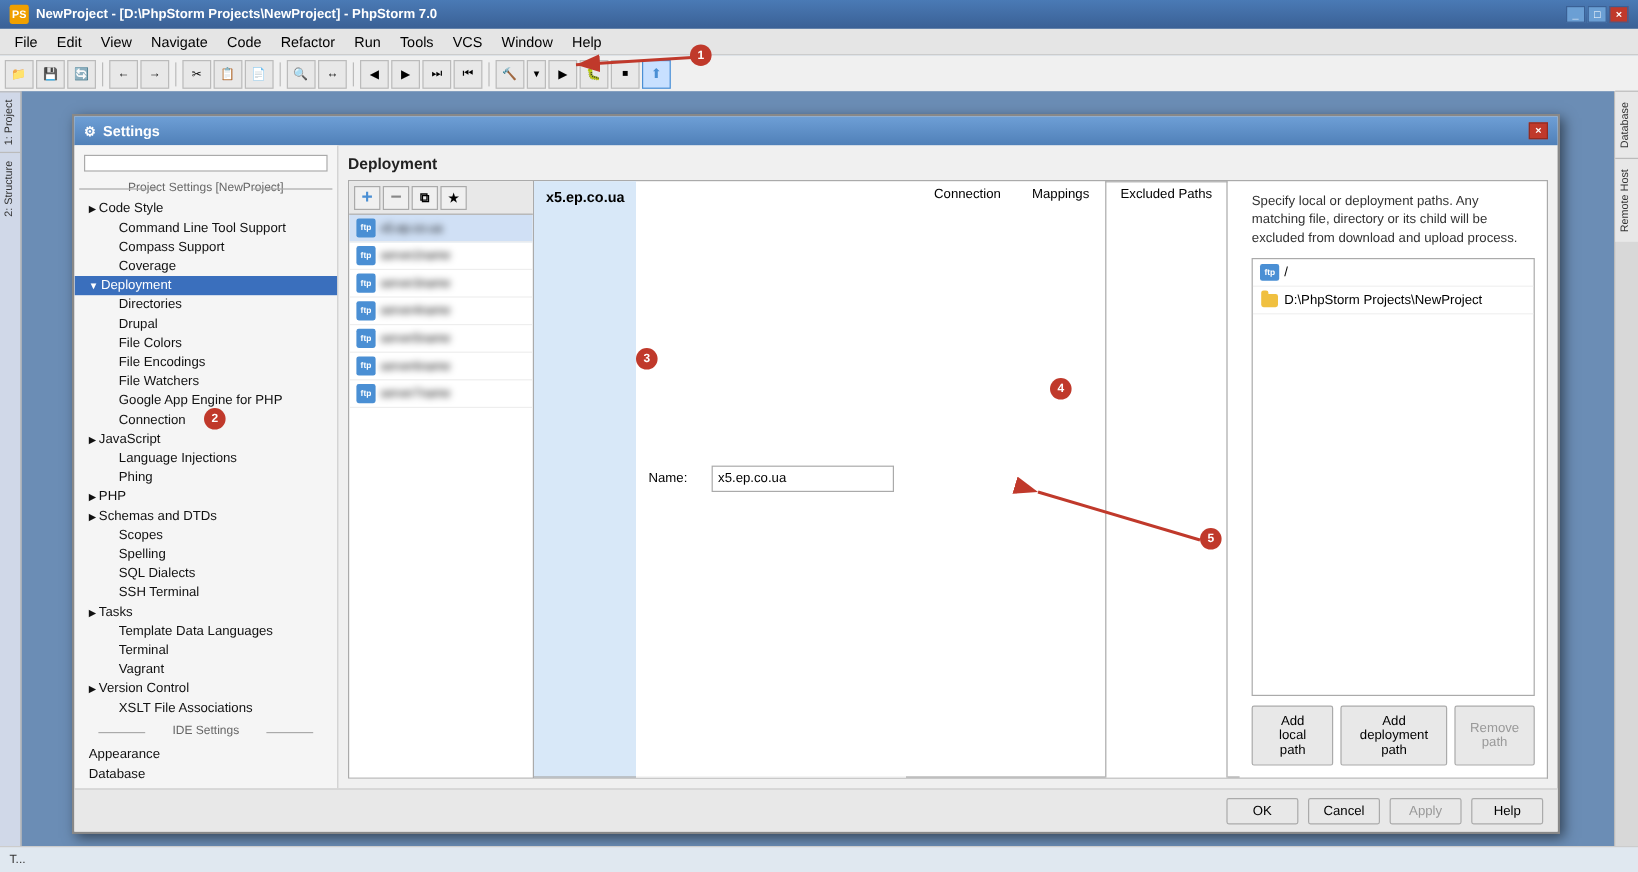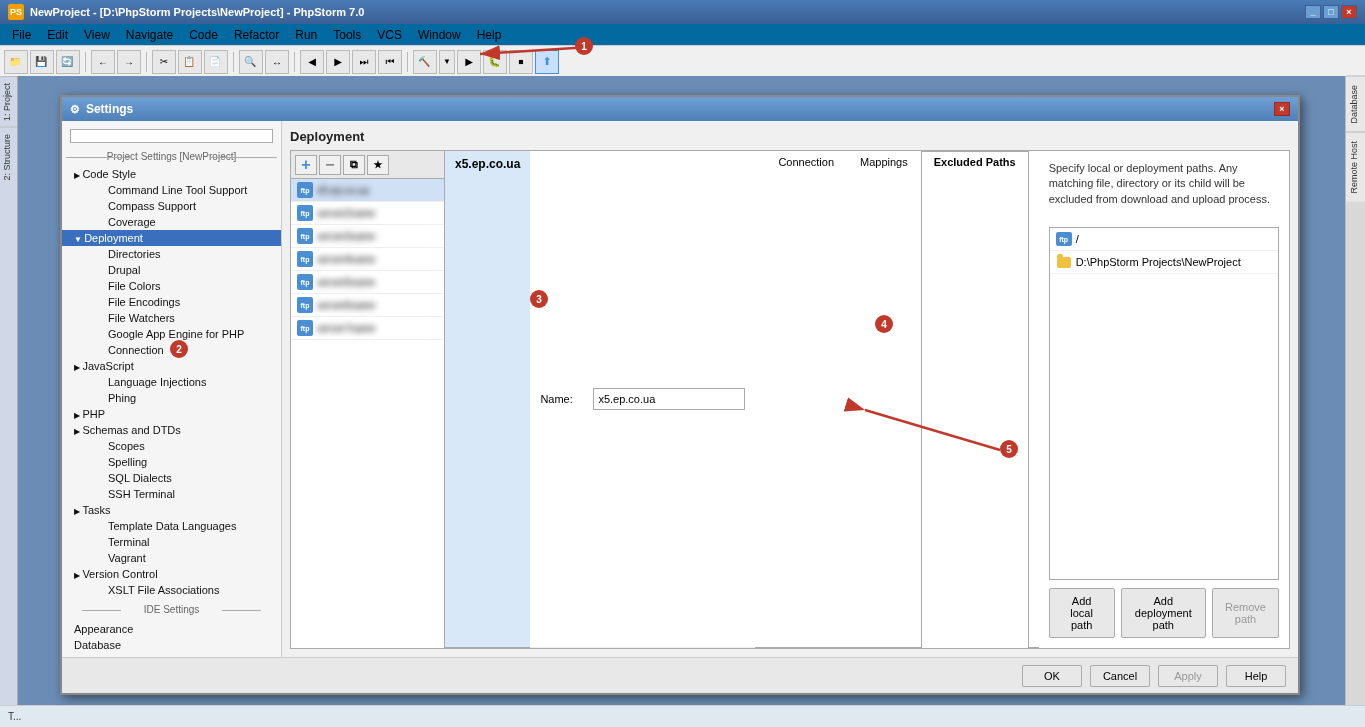--- a/index.html
+++ b/index.html
@@ -14,21 +14,21 @@
       align-items: center;
       padding: 0 8px;
       font-size: 11px;
       font-weight: bold;
     }
     .title-bar-controls { margin-left: auto; display: flex; gap: 2px; }
     .title-btn { width: 16px; height: 14px; background: #6b9fd4; border: 1px solid #3a6095; cursor: pointer; font-size: 9px; display: flex; align-items: center; justify-content: center; color: white; }
 
     
     .menu-bar {
-      background: #0369a1;
+      background: #e5e5e5;
       height: 22px;
       display: flex;
       align-items: center;
       padding: 0 4px;
       border-bottom: 1px solid #ccc;
       font-size: 12px;
     }
     .menu-item { padding: 2px 8px; cursor: pointer; }
 
     
@@ -122,21 +122,21 @@
     .nav-section-label::after { right: 4px; }
 
     .nav-item {
       padding: 2px 12px;
       cursor: pointer;
       white-space: nowrap;
       font-size: 11px;
       color: #111;
     }
     .nav-item.selected { background: #3a6fbd; color: white; }
-    .nav-item.child { padding-left: 4px; margin-left: 42px; }
+    .nav-item.child { padding-left: 37px; }
     .nav-item.expandable::before { content: '▶ '; font-size: 8px; }
     .nav-item.expanded::before { content: '▼ '; font-size: 8px; }
 
     
     .settings-main {
       flex: 1;
       display: flex;
       flex-direction: column;
       padding: 8px;
       overflow: hidden;
@@ -247,34 +247,34 @@
       border: 1px solid transparent;
       border-bottom: none;
       cursor: pointer;
       font-size: 11px;
       margin-bottom: -1px;
     }
     .tab.active {
       background: white;
       border-color: #aaa;
       border-bottom-color: white;
-      font-weight: bold;
+      font-weight: normal;
     }
 
     .excluded-paths-content {
       flex: 1;
       padding: 10px;
       display: flex;
       flex-direction: column;
     }
 
     .excluded-paths-desc {
       font-size: 11px;
       color: #333;
-      margin-bottom: 20px;
+      margin-bottom: 8px;
       line-height: 1.4;
     }
 
     .paths-list {
       flex: 1;
       border: 1px solid #aaa;
       background: white;
       overflow-y: auto;
     }
 

